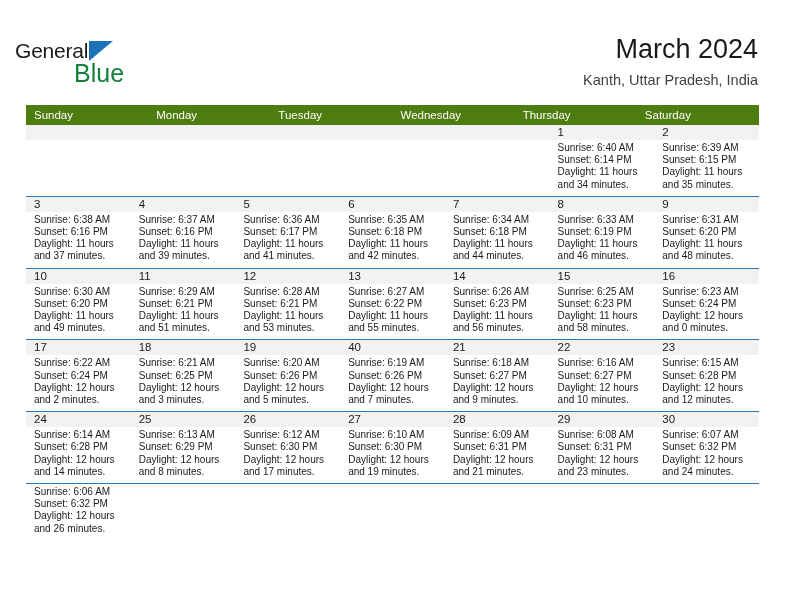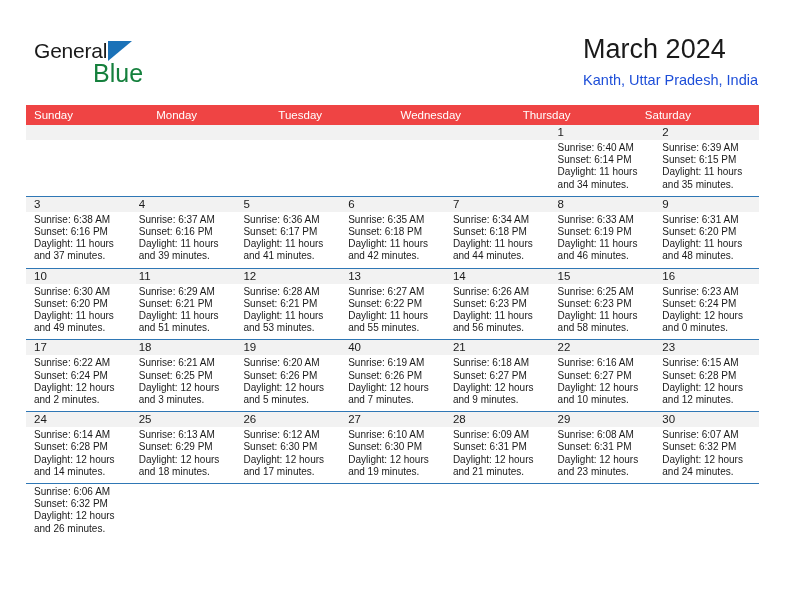--- a/index.html
+++ b/index.html
@@ -24,21 +24,21 @@
   
   .header {
     position: absolute;
     left: 0;
     top: 0;
     width: 792px;
     height: 102px;
   }
   .logo {
     position: absolute;
-    left: 34px;
+    left: 15px;
     top: 40px;
     width: 130px;
     height: 48px;
   }
   .logo-general {
     position: absolute;
     left: 0;
     top: 0;
     font-size: 21px;
     letter-spacing: -0.2px;
@@ -61,46 +61,46 @@
     top: 21px;
     font-size: 25px;
     color: #15803d;
     font-family: Liberation Sans, sans-serif;
     line-height: 1;
   }
   .title-block {
     position: absolute;
     right: 34px;
     top: 34px;
-    text-align: left;
+    text-align: right;
   }
   .cal-title {
     font-size: 27px;
     color: #1a1a1a;
     line-height: 1.15;
     white-space: nowrap;
   }
   .cal-subtitle {
     margin-top: 7px;
     font-size: 14.5px;
-    color: #1d4ed8;
+    color: #404040;
     line-height: 1.15;
     white-space: nowrap;
   }
 
   
   .calendar {
     position: absolute;
     left: 26px;
     top: 105px;
     width: 733px;
   }
   .dow-row {
     display: flex;
-    background: #ef4444;
+    background: #4d7c0f;
     height: 20px;
   }
   .dow-cell {
     flex: 1 1 0;
     color: #ffffff;
     font-size: 11.5px;
     line-height: 20px;
     padding-left: 8px;
     box-sizing: border-box;
     white-space: nowrap;
@@ -380,21 +380,21 @@
             <div class="info-cell">
               <div>Sunrise: 6:14 AM</div>
               <div>Sunset: 6:28 PM</div>
               <div>Daylight: 12 hours</div>
               <div>and 14 minutes.</div>
             </div>
             <div class="info-cell">
               <div>Sunrise: 6:13 AM</div>
               <div>Sunset: 6:29 PM</div>
               <div>Daylight: 12 hours</div>
-              <div>and 18 minutes.</div>
+              <div>and 8 minutes.</div>
             </div>
             <div class="info-cell">
               <div>Sunrise: 6:12 AM</div>
               <div>Sunset: 6:30 PM</div>
               <div>Daylight: 12 hours</div>
               <div>and 17 minutes.</div>
             </div>
             <div class="info-cell">
               <div>Sunrise: 6:10 AM</div>
               <div>Sunset: 6:30 PM</div>

